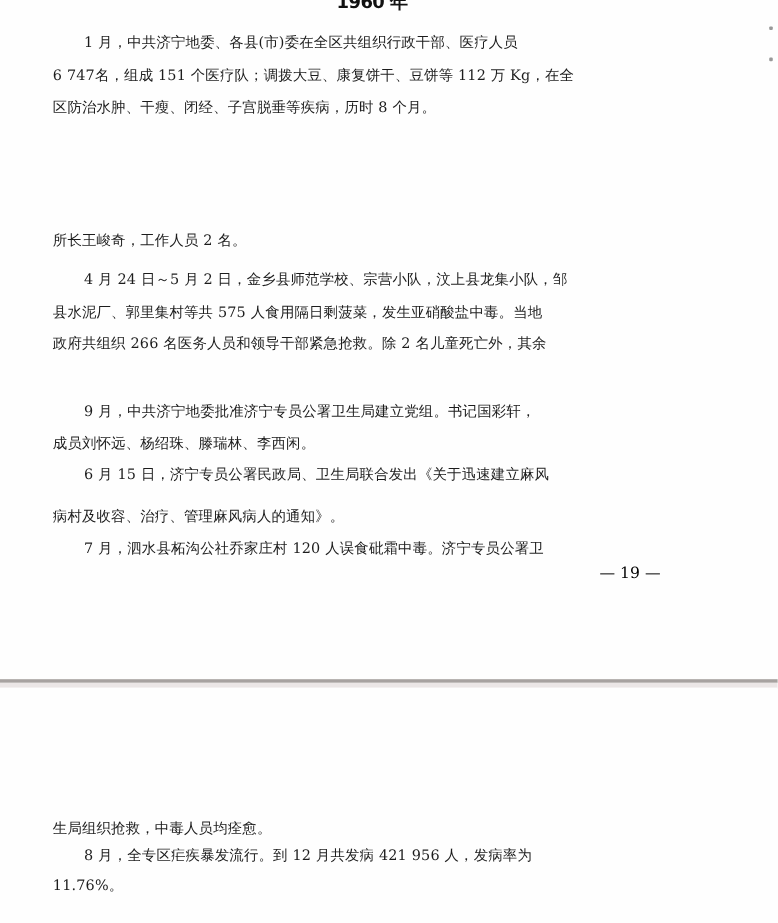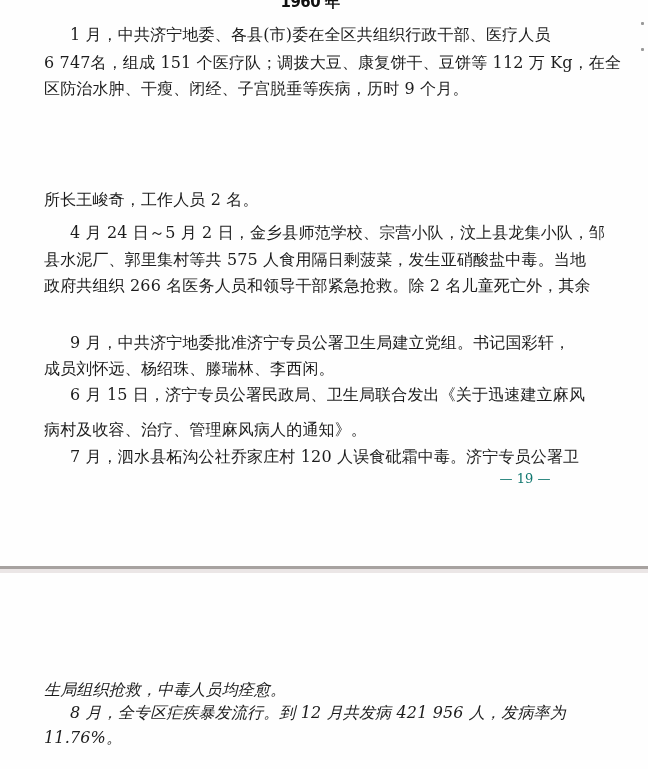--- a/index.html
+++ b/index.html
@@ -15,52 +15,52 @@
       font-family: "DejaVu Serif", "Liberation Serif", serif;
       color: #1a1a1a;
     }
     .page {
       position: absolute;
       left: 0;
       width: 648px;
       background: #fefefe;
     }
     .page-top { top: 0; height: 634px; }
-    .page-bottom { top: 573px; height: 196px; font-style: italic; }
+    .page-bottom { top: 573px; height: 196px; }
     .heading {
       position: absolute;
       top: -7px;
       left: 0;
       width: 620px;
       text-align: center;
       font-family: "DejaVu Sans", "Liberation Sans", sans-serif;
       font-size: 15px;
       font-weight: bold;
       letter-spacing: -0.5px;
       color: #111;
     }
     .line {
       position: absolute;
       left: 44px;
       width: 540px;
-      font-size: 16px;
+      font-size: 12px;
       line-height: 20px;
       white-space: nowrap;
       letter-spacing: 0.15px;
       color: #1c1c1c;
     }
     .line.indent { left: 70px; }
     .page-number {
       position: absolute;
       left: 490px;
       top: 471px;
       width: 70px;
       text-align: center;
       font-size: 13px;
-      color: #0f766e;
+      color: #000000;
     }
     .separator {
       position: absolute;
       left: 0;
       top: 566px;
       width: 648px;
       height: 3px;
       background: #a7a2a0;
     }
     .separator-shadow {
@@ -81,21 +81,21 @@
     }
   </style>
 </head>
 <body>
 
 <div class="page page-top">
   <div class="heading">1960 年</div>
 
   <div class="line indent" style="top:25px">1 月，中共济宁地委、各县(市)委在全区共组织行政干部、医疗人员</div>
   <div class="line" style="top:53px">6 747名，组成 151 个医疗队；调拨大豆、康复饼干、豆饼等 112 万 Kg，在全</div>
-  <div class="line" style="top:79px">区防治水肿、干瘦、闭经、子宫脱垂等疾病，历时 9 个月。</div>
+  <div class="line" style="top:79px">区防治水肿、干瘦、闭经、子宫脱垂等疾病，历时 8 个月。</div>
 
 
   <div class="line" style="top:190px">所长王峻奇，工作人员 2 名。</div>
 
   <div class="line indent" style="top:223px">4 月 24 日～5 月 2 日，金乡县师范学校、宗营小队，汶上县龙集小队，邹</div>
   <div class="line" style="top:250px">县水泥厂、郭里集村等共 575 人食用隔日剩菠菜，发生亚硝酸盐中毒。当地</div>
   <div class="line" style="top:276px">政府共组织 266 名医务人员和领导干部紧急抢救。除 2 名儿童死亡外，其余</div>
 
   <div class="line indent" style="top:333px">9 月，中共济宁地委批准济宁专员公署卫生局建立党组。书记国彩轩，</div>
   <div class="line" style="top:359px">成员刘怀远、杨绍珠、滕瑞林、李西闲。</div>

